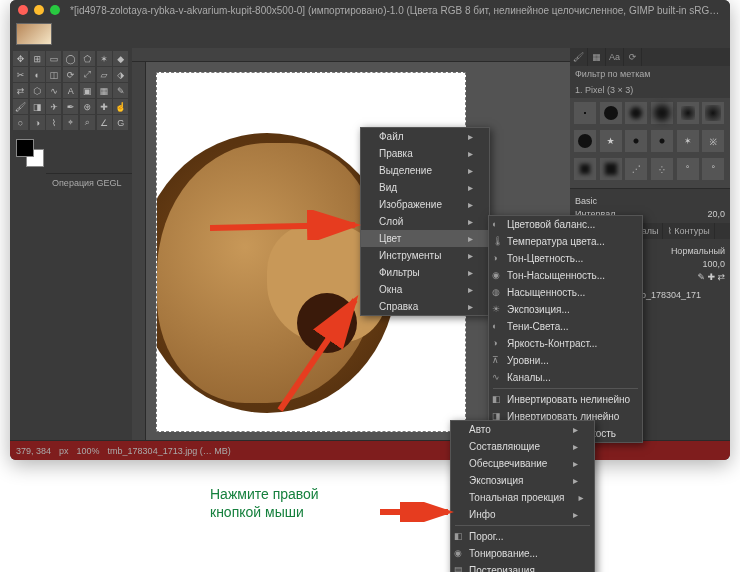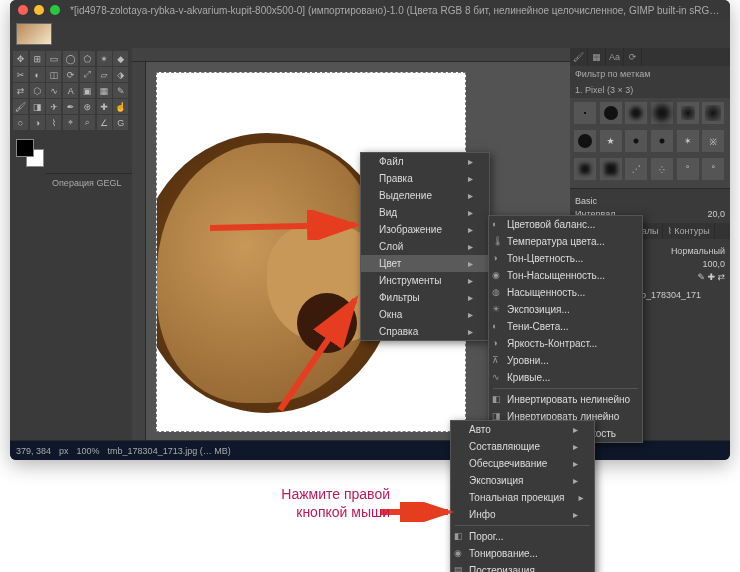--- a/index.html
+++ b/index.html
@@ -30,21 +30,21 @@
   .canvas-inner { flex: 1; display: flex; }
   .ruler-v { width: 14px; background: #424242; border-right: 1px solid #2a2a2a; }
   .canvas { flex: 1; background: #535353; position: relative; overflow: hidden; }
   .checker { position: absolute; left: 10px; top: 10px; width: 310px; height: 360px; background: #fff; border: 1px dashed #777; overflow: hidden; }
   .lion { position: absolute; width: 100%; height: 100%; }
   .lion-body { position: absolute; left: 0; top: 70px; width: 220px; height: 260px; background: radial-gradient(circle at 40% 40%, #c89858, #8a5c2a); border-radius: 50% 40% 50% 40%; }
   .lion-mane { position: absolute; left: -20px; top: 60px; width: 260px; height: 280px; background: radial-gradient(circle, #7a4a1a 20%, #5a3410 70%); border-radius: 50%; }
   .lion-face { position: absolute; left: 110px; top: 150px; width: 120px; height: 120px; background: #c89858; border-radius: 40% 50% 40% 50%; }
   .lion-mouth { position: absolute; left: 140px; top: 220px; width: 60px; height: 60px; background: #3a1a0a; border-radius: 50%; }
   .watermark { position: absolute; left: 180px; top: 270px; font-size: 24px; color: rgba(150,150,150,0.25); font-style: italic; font-weight: bold; }
-  .statusbar { height: 20px; background: #0f172a; border-top: 1px solid #2a2a2a; display: flex; align-items: center; padding: 0 6px; font-size: 9px; color: #aaa; gap: 8px; }
+  .statusbar { height: 20px; background: #7f1d1d; border-top: 1px solid #2a2a2a; display: flex; align-items: center; padding: 0 6px; font-size: 9px; color: #aaa; gap: 8px; }
   .right-panel { width: 160px; background: #3a3a3a; display: flex; flex-direction: column; font-size: 9px; }
   .rtabs { display: flex; height: 18px; background: #333; }
   .rtab { width: 18px; height: 18px; display: flex; align-items: center; justify-content: center; color: #999; font-size: 9px; border-right: 1px solid #2a2a2a;}
   .brushtext { padding: 3px 5px; color: #aaa; white-space: nowrap; overflow: hidden; }
   .brushgrid { flex: 0 0 90px; display: grid; grid-template-columns: repeat(6, 1fr); gap: 2px; padding: 4px; background: #444; }
   .brush { width: 22px; height: 22px; background: #555; display: flex; align-items: center; justify-content: center; }
   .brush-shape { background: #111; }
   .r-section-tabs { display: flex; background: #333; font-size: 9px; }
   .r-section-tab { padding: 3px 4px; border-right: 1px solid #2a2a2a; color: #aaa; }
   .r-section-body { padding: 4px 5px; }
@@ -52,25 +52,25 @@
   .layer-thumb { width: 32px; height: 22px; background: linear-gradient(135deg,#b8885a,#f5e5c5); border: 1px solid #666; }
   .eye { font-size: 11px; }
   
   .ctxmenu { position: absolute; background: #3a3a3a; border: 1px solid #555; box-shadow: 2px 2px 8px rgba(0,0,0,0.5); font-size: 10px; color: #ddd; z-index: 100; }
   .ctxmenu .mi { padding: 3px 16px 3px 18px; white-space: nowrap; display: flex; justify-content: space-between; gap: 14px; position: relative; }
   .ctxmenu .mi.hl { background: #5a5a5a; }
   .ctxmenu .sep { height: 1px; background: #555; margin: 2px 4px; }
   .ctxmenu .mi .arrow { color: #aaa; }
   .ctxmenu .mi .ico { position: absolute; left: 3px; top: 3px; width: 12px; height: 12px; font-size: 9px; color: #999; }
   
-  .menu1 { left: 360px; top: 152px; width: 130px; }
+  .menu1 { left: 360px; top: 127px; width: 130px; }
   .menu2 { left: 488px; top: 215px; width: 155px; }
   .menu3 { left: 450px; top: 420px; width: 145px; }
   
-  .annot { position: absolute; color: #be185d; font-size: 14px; text-align: right; line-height: 1.3; z-index: 200; }
+  .annot { position: absolute; color: #15803d; font-size: 14px; text-align: left; line-height: 1.3; z-index: 200; }
   .annot-text { left: 210px; top: 485px; width: 180px; }
   .arrow-svg { position: absolute; z-index: 150; pointer-events: none; }
 </style>
 </head>
 <body>
 
 <div class="window">
   <div class="titlebar">
     <div class="traffic">
       <div class="dot r"></div>
@@ -325,21 +325,21 @@
   <div class="mi">
       <span class="ico">◑</span>
       <span>Яркость-Контраст...</span>
     </div>
   <div class="mi">
       <span class="ico">⊼</span>
       <span>Уровни...</span>
     </div>
   <div class="mi">
       <span class="ico">∿</span>
-      <span>Кривые...</span>
+      <span>Каналы...</span>
     </div>
   <div class="sep"></div>
   <div class="mi">
       <span class="ico">◧</span>
       <span>Инвертировать нелинейно</span>
     </div>
   <div class="mi">
       <span class="ico">◨</span>
       <span>Инвертировать линейно</span>
     </div>

